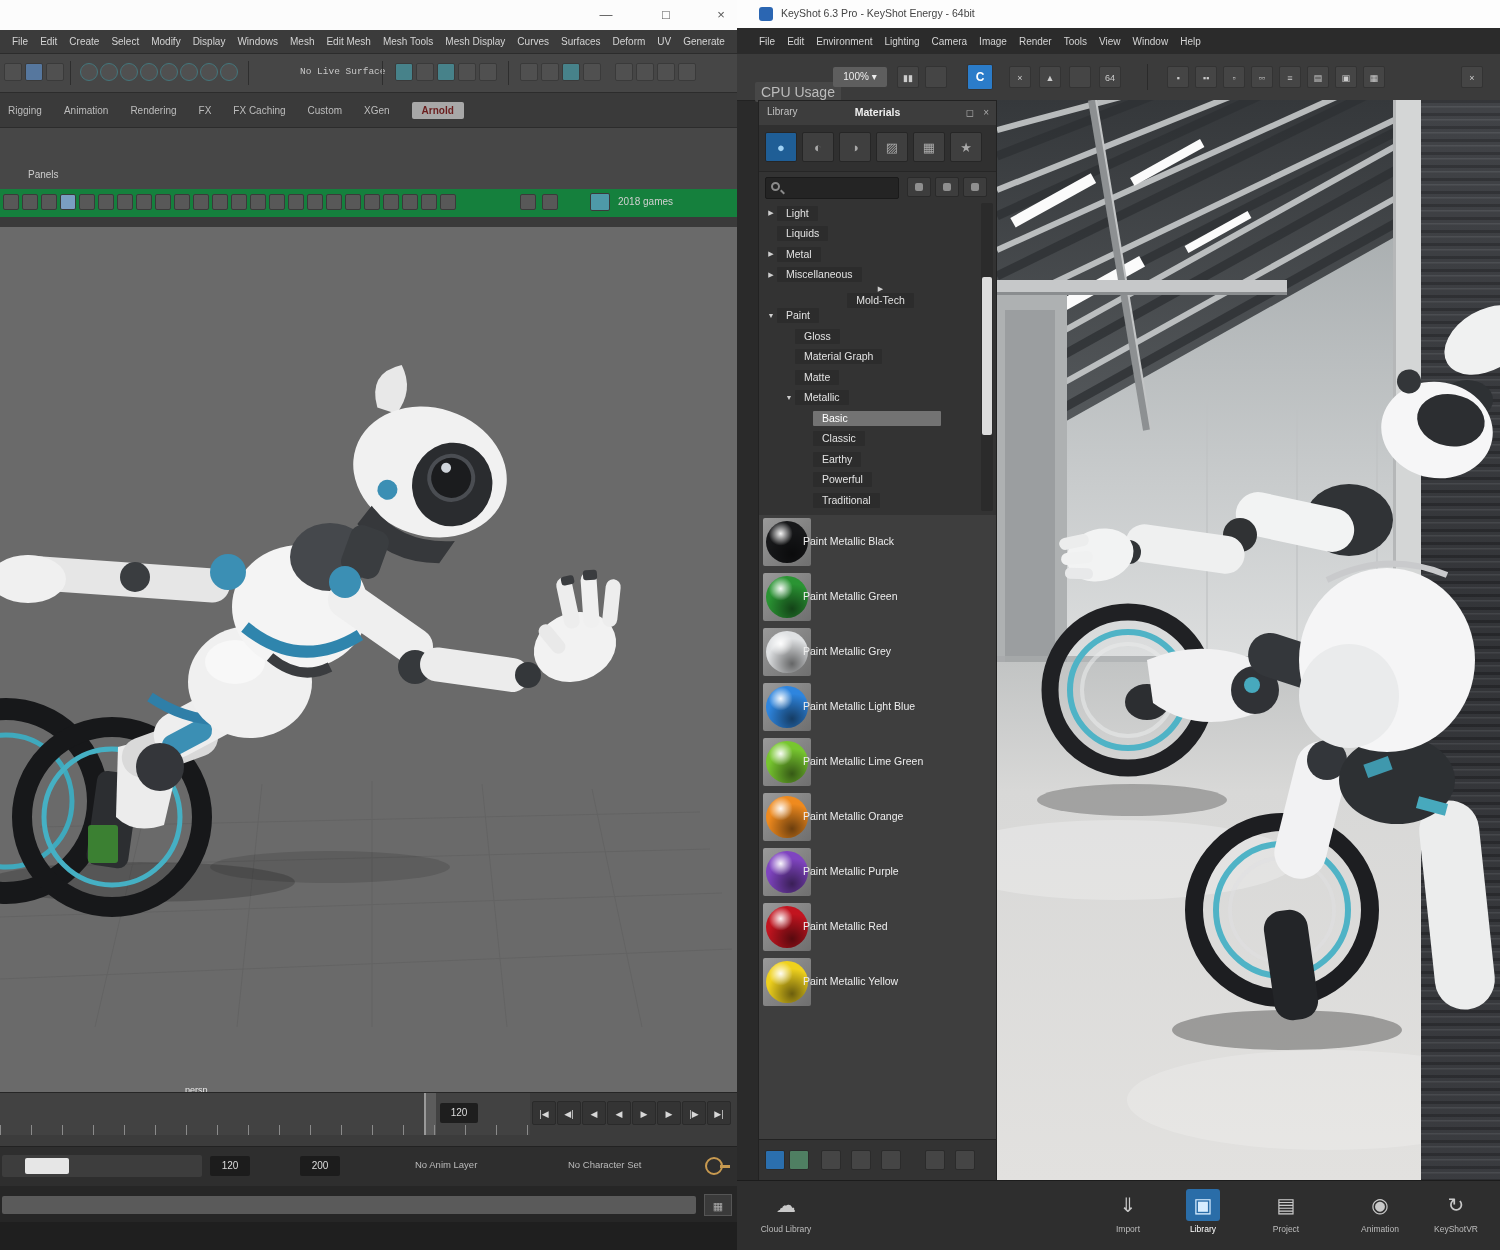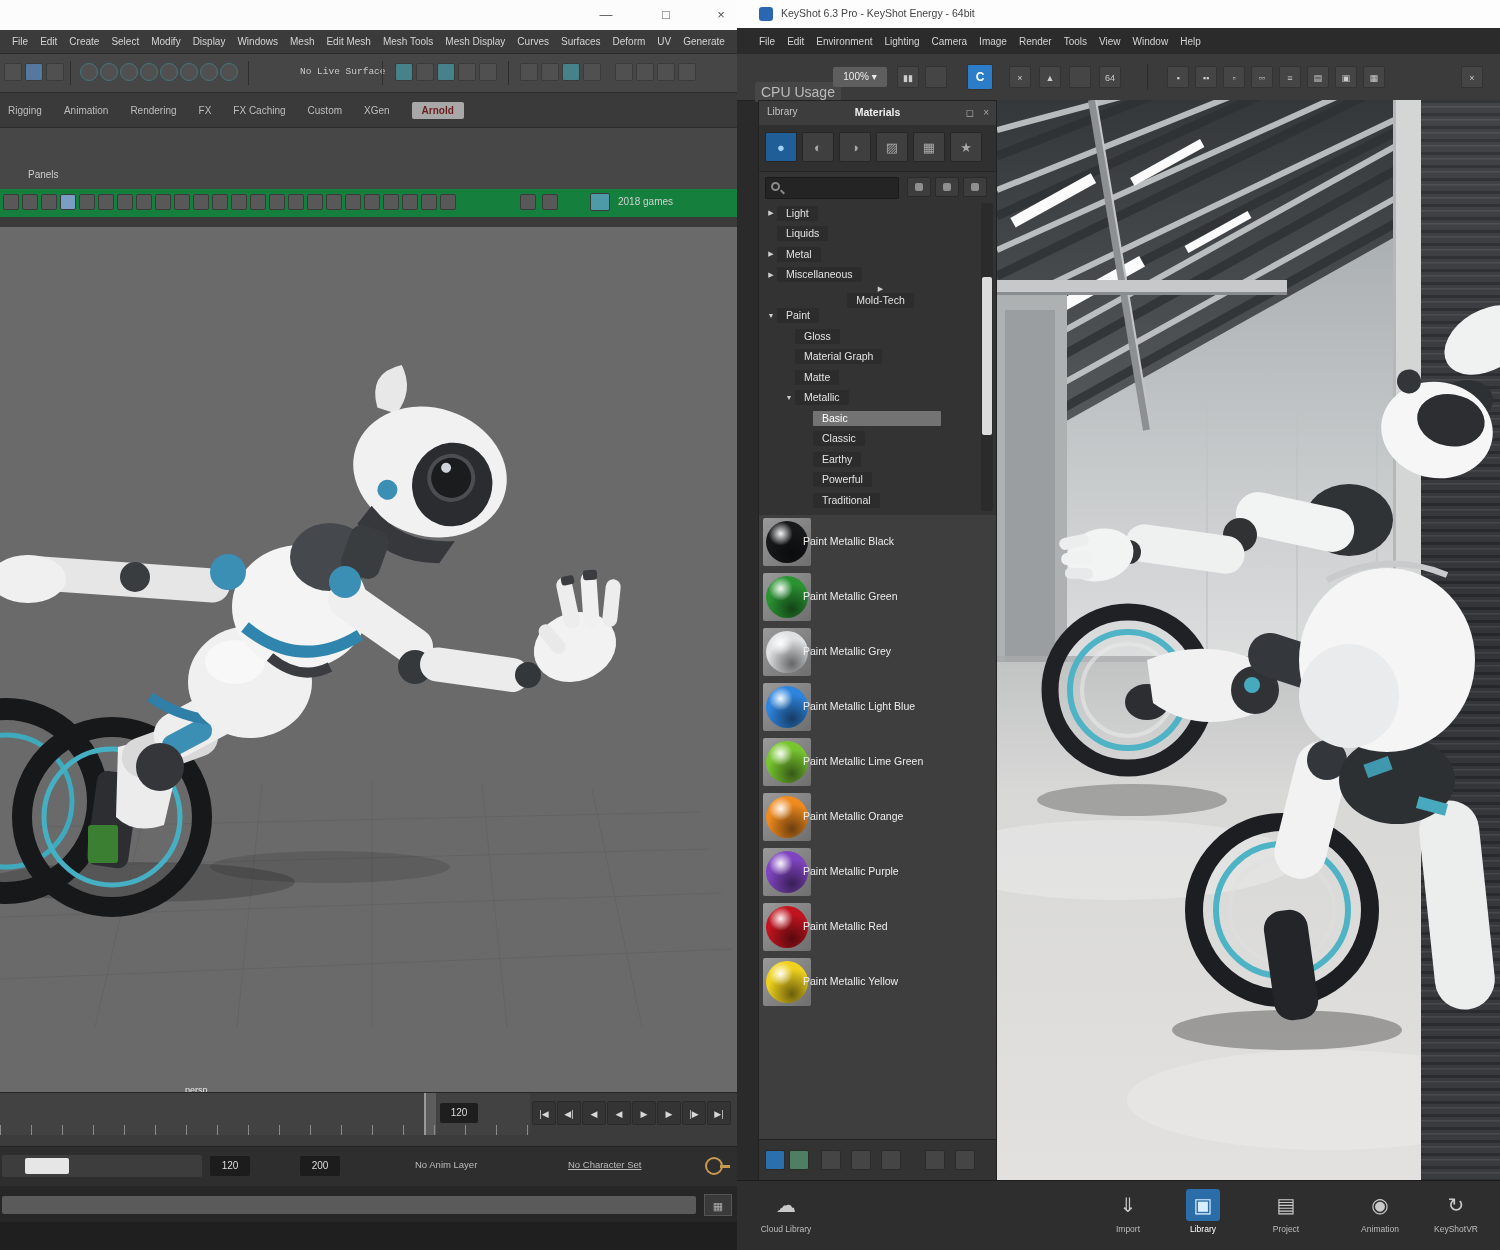--- a/index.html
+++ b/index.html
@@ -324,21 +324,21 @@
           <span class="pb-btn">▶|</span>
         </div>
     </div>
 
     <div class="lw-range abs">
       <div class="range-track"></div>
       <div class="range-handle"></div>
       <div class="range-field" style="left:210px;">120</div>
       <div class="range-field" style="left:300px;">200</div>
       <span class="range-drop" style="left:415px;">No Anim Layer</span>
-      <span class="range-drop" style="left:568px;text-decoration:underline;">No Character Set</span>
+      <span class="range-drop" style="left:568px;">No Character Set</span>
       <span class="key-icon"></span>
     </div>
 
     <div class="lw-bottom abs">
       <div class="hscroll"></div>
       <div class="corner-icon">▦</div>
       <div class="lw-bottom-strip"></div>
     </div>
   </div>
 

